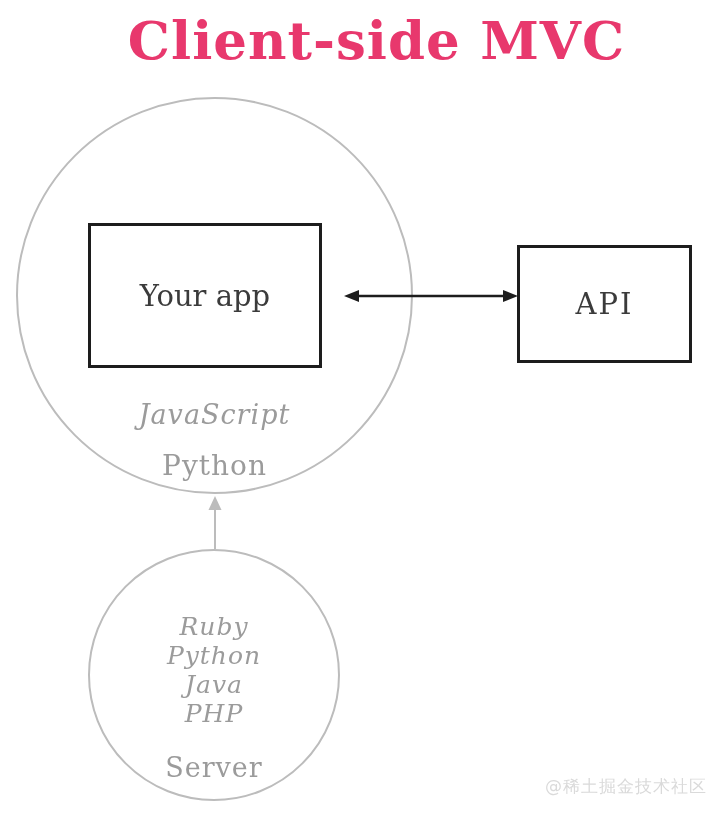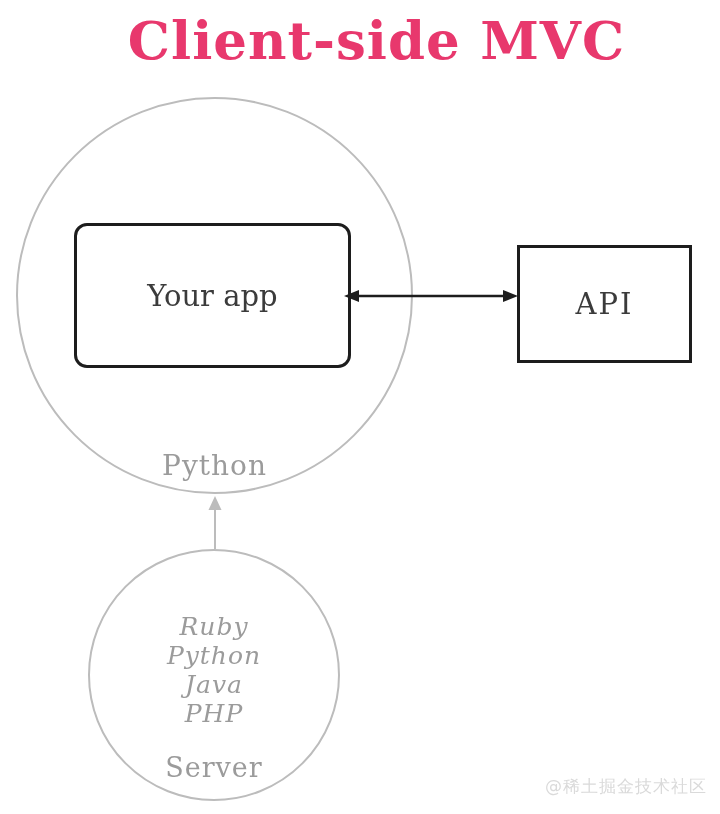--- a/index.html
+++ b/index.html
@@ -33,21 +33,21 @@
   .server-circle { left: 88px; top: 549px; width: 252px; height: 252px; }
 
   .node-box {
     border: 3px solid var(--box_border, #1d1d1d);
     box-sizing: border-box;
     background: #ffffff;
     display: flex; align-items: center; justify-content: center;
     color: #3b3b3b;
     font-size: 29px;
   }
-  .your-app-box { left: 74px; top: 223px; width: 277px; height: 145px; border-radius: 13px; }
+  .your-app-box { left: 88px; top: 223px; width: 234px; height: 145px; }
   .api-box { left: 517px; top: 245px; width: 175px; height: 118px; letter-spacing: 2px; }
 
   .gray-text {
     color: var(--gray_text, #9b9b9b);
     text-align: center;
     letter-spacing: 1px;
   }
   .italic { font-style: italic; }
   .js-label     { left: 16px;  width: 397px; top: 399px; font-size: 27px; }
   .client-label { left: 16px;  width: 397px; top: 449px; font-size: 28px; }
@@ -86,20 +86,21 @@
   <svg class="abs h-arrow" viewBox="0 0 176 20">
     <line x1="12" y1="10" x2="164" y2="10"></line>
     <polygon points="1,10 16,4 16,16"></polygon>
     <polygon points="175,10 160,4 160,16"></polygon>
   </svg>
 
   <div class="abs node-box api-box">
     <span>API</span>
   </div>
 
+  <div class="abs gray-text italic js-label">JavaScript</div>
   <div class="abs gray-text client-label">Python</div>
 
   <svg class="abs v-arrow" viewBox="0 0 24 58">
     <line x1="12" y1="55" x2="12" y2="12"></line>
     <polygon points="12,2 5.5,16 18.5,16"></polygon>
   </svg>
 
   <div class="abs circle server-circle"></div>
 
   <div class="abs gray-text italic languages">

